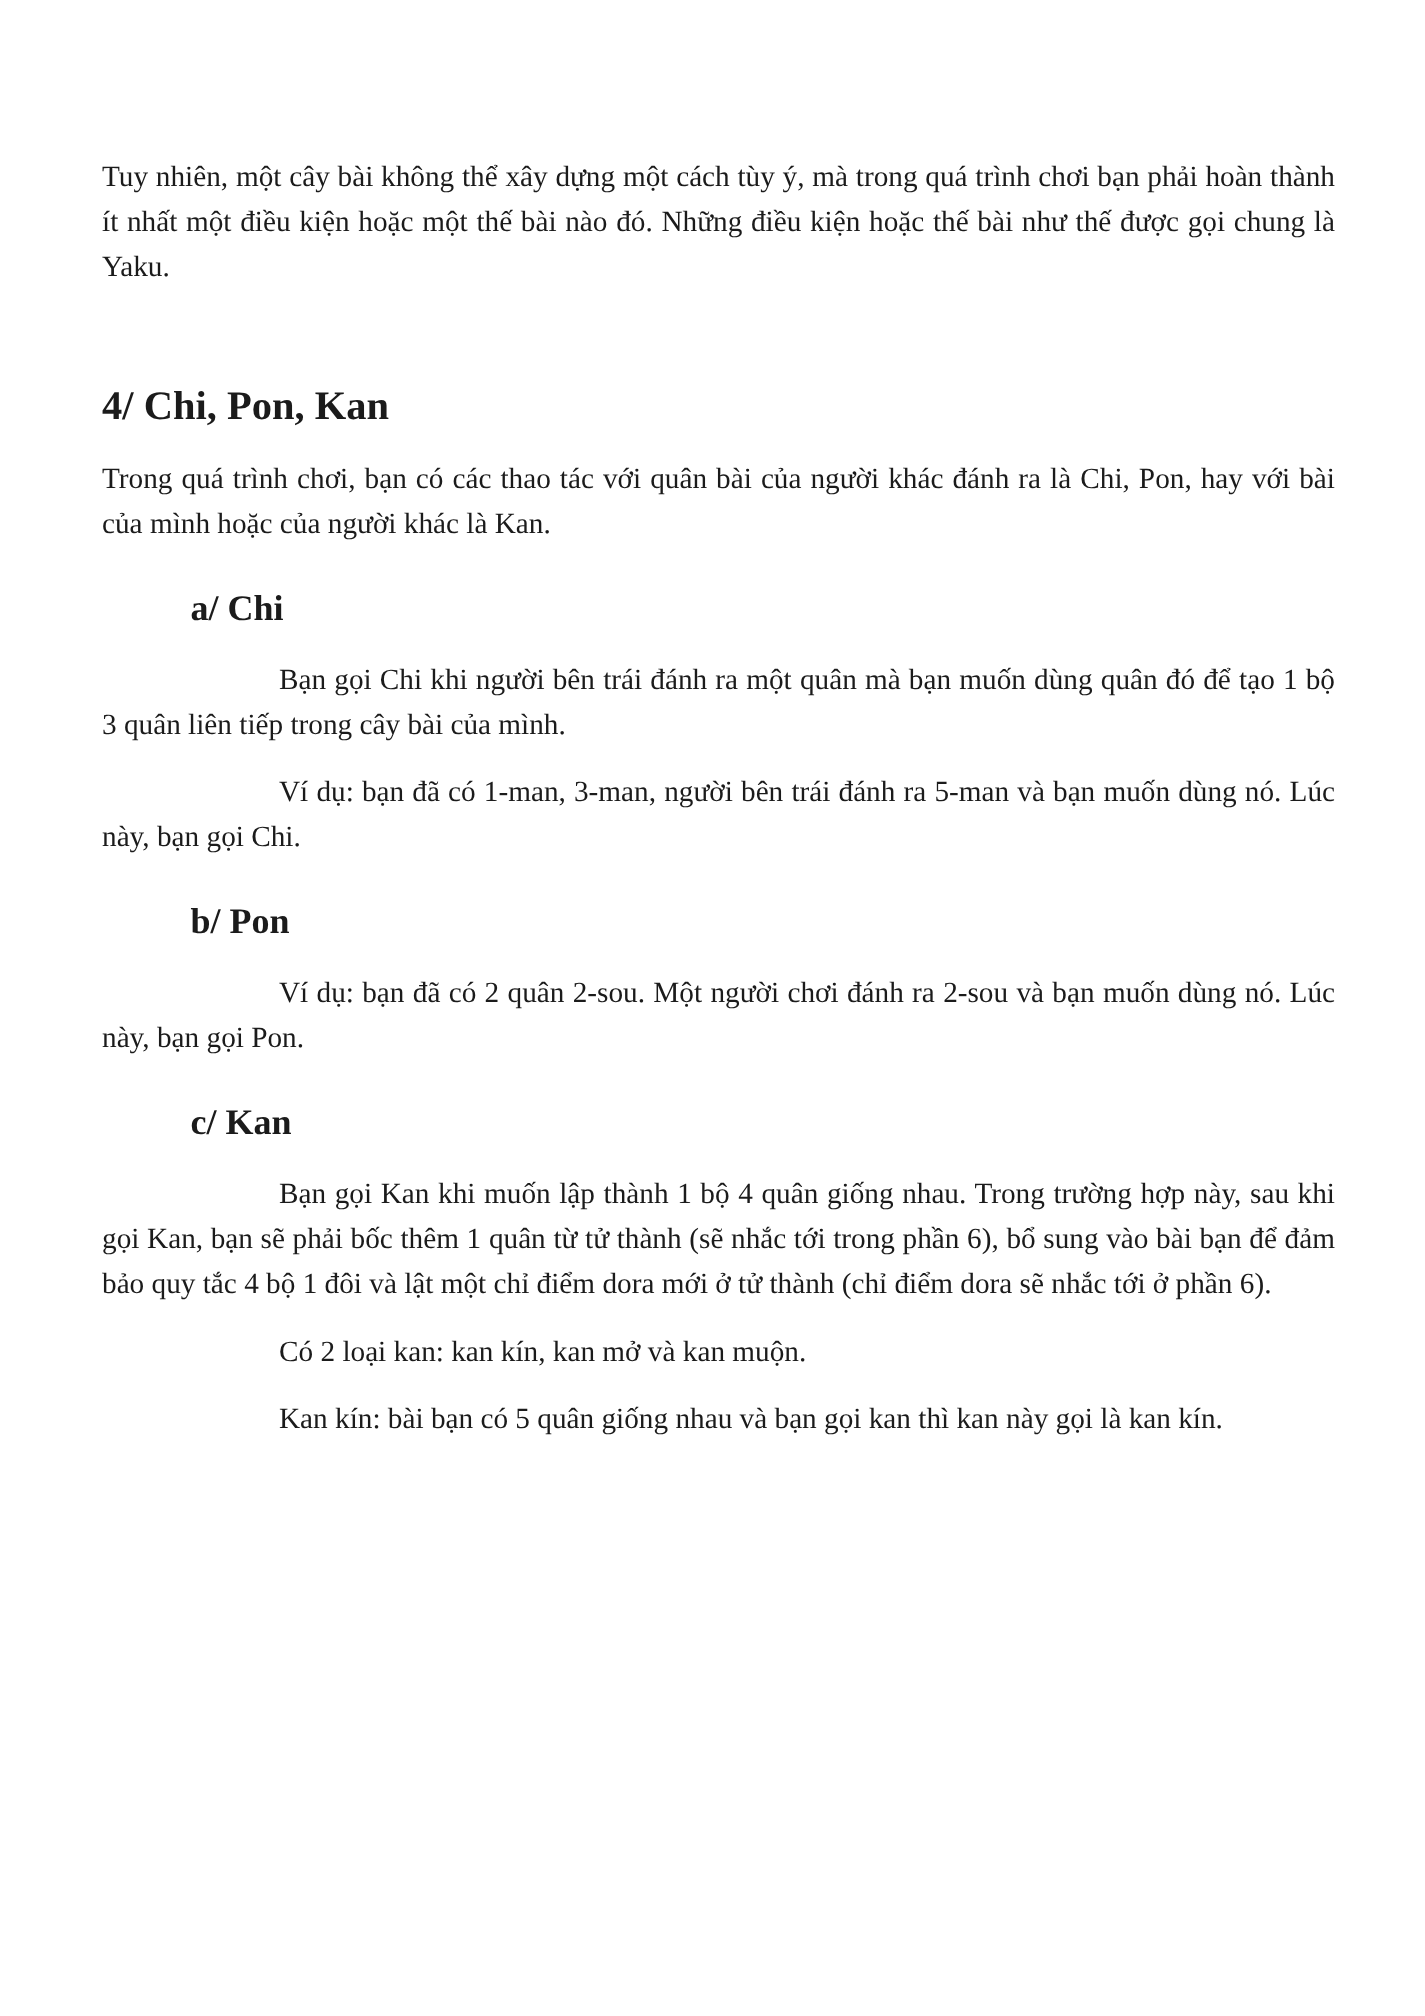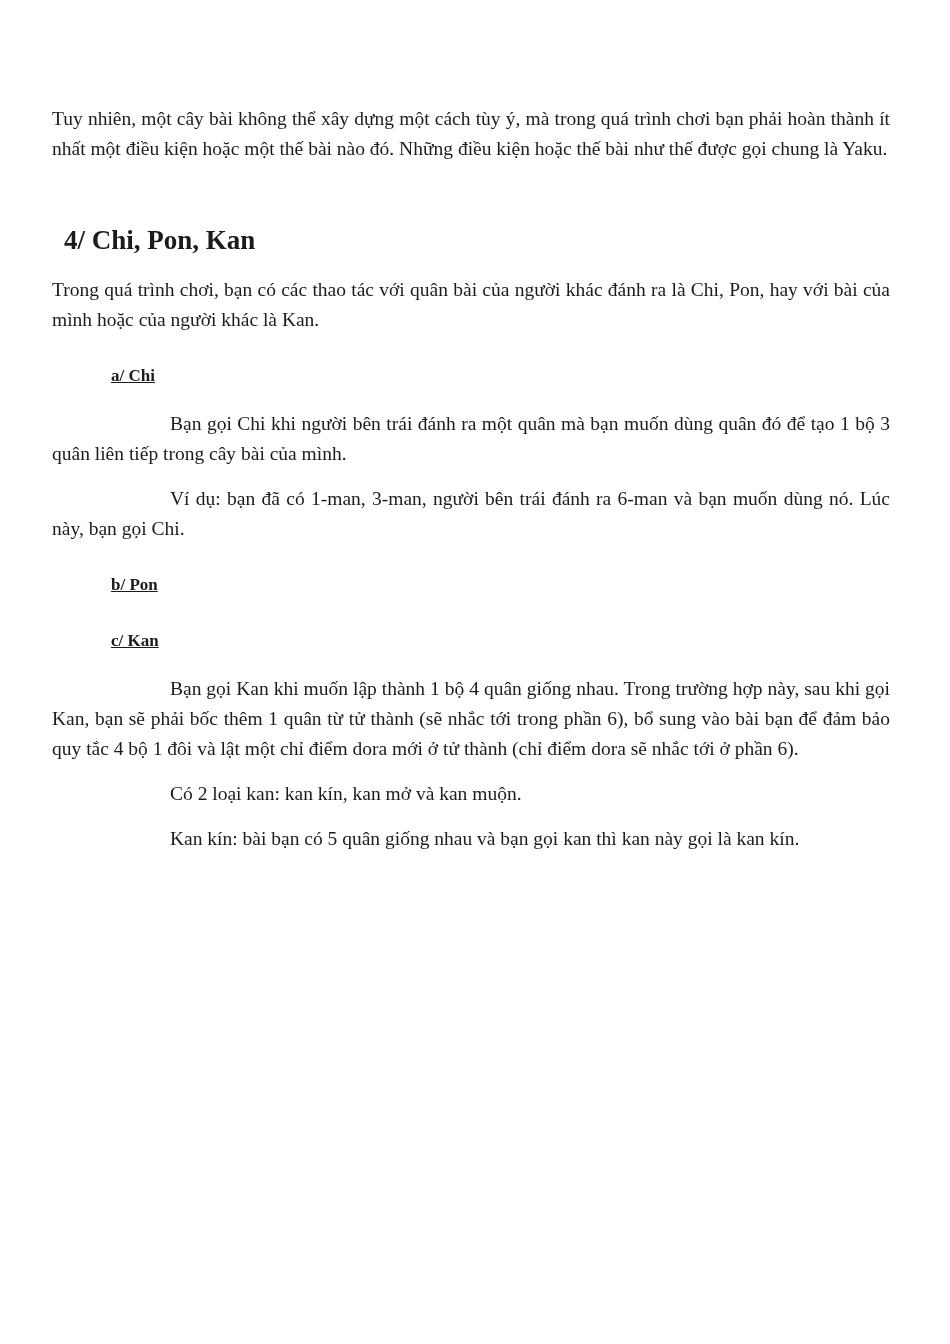--- a/index.html
+++ b/index.html
@@ -14,46 +14,45 @@
     font-family: "Liberation Serif", "DejaVu Serif", serif;
     color: #1b1b1b;
   }
   .page {
     position: absolute;
     top: 0; left: 0;
     width: 950px;
     height: 1344px;
     background: #ffffff;
     box-sizing: border-box;
-    padding: 104px 60px 0 52px;
+    padding: 104px 60px 0 68px;
   }
   .doc p {
     font-size: 19.5px;
     line-height: 30px;
     text-align: justify;
     margin: 0 0 15px 0;
   }
   .doc p.indent {
     text-indent: 118px;
   }
   .note-label {
     font-weight: bold;
     text-decoration: underline;
   }
   h2.section-heading {
     font-size: 27px;
     line-height: 36px;
     font-weight: bold;
-    margin: 58px 0 17px 12px;
+    margin: 58px 0 17px 0;
   }
   h3.sub-heading {
-    font-size: 17px;
+    font-size: 24px;
     line-height: 30px;
     font-weight: bold;
-    text-decoration: underline;
     margin: 26px 0 18px 59px;
   }
 </style>
 </head>
 <body>
 
 <div class="page">
   <div class="doc">
 
     <p>Tuy nhiên, một cây bài không thể xây dựng một cách tùy ý, mà trong quá trình chơi bạn phải hoàn thành ít nhất một điều kiện hoặc một thế bài nào đó. Những điều kiện hoặc thế bài như thế được gọi chung là Yaku.</p>
@@ -62,25 +61,26 @@
 
 
     <h2 class="section-heading">4/ Chi, Pon, Kan</h2>
 
     <p>Trong quá trình chơi, bạn có các thao tác với quân bài của người khác đánh ra là Chi, Pon, hay với bài của mình hoặc của người khác là Kan.</p>
 
     <h3 class="sub-heading">a/ Chi</h3>
 
     <p class="indent">Bạn gọi Chi khi người bên trái đánh ra một quân mà bạn muốn dùng quân đó để tạo 1 bộ 3 quân liên tiếp trong cây bài của mình.</p>
 
-    <p class="indent">Ví dụ: bạn đã có 1-man, 3-man, người bên trái đánh ra 6-man và bạn muốn dùng nó. Lúc này, bạn gọi Chi.</p>
+    <p class="indent">Ví dụ: bạn đã có 1-man, 3-man, người bên trái đánh ra 5-man và bạn muốn dùng nó. Lúc này, bạn gọi Chi.</p>
 
     <h3 class="sub-heading">b/ Pon</h3>
 
 
+    <p class="indent">Ví dụ: bạn đã có 2 quân 2-sou. Một người chơi đánh ra 2-sou và bạn muốn dùng nó. Lúc này, bạn gọi Pon.</p>
 
     <h3 class="sub-heading">c/ Kan</h3>
 
     <p class="indent">Bạn gọi Kan khi muốn lập thành 1 bộ 4 quân giống nhau. Trong trường hợp này, sau khi gọi Kan, bạn sẽ phải bốc thêm 1 quân từ tử thành (sẽ nhắc tới trong phần 6), bổ sung vào bài bạn để đảm bảo quy tắc 4 bộ 1 đôi và lật một chỉ điểm dora mới ở tử thành (chỉ điểm dora sẽ nhắc tới ở phần 6).</p>
 
     <p class="indent">Có 2 loại kan: kan kín, kan mở và kan muộn.</p>
 
     <p class="indent">Kan kín: bài bạn có 5 quân giống nhau và bạn gọi kan thì kan này gọi là kan kín.</p>
 
   </div>

